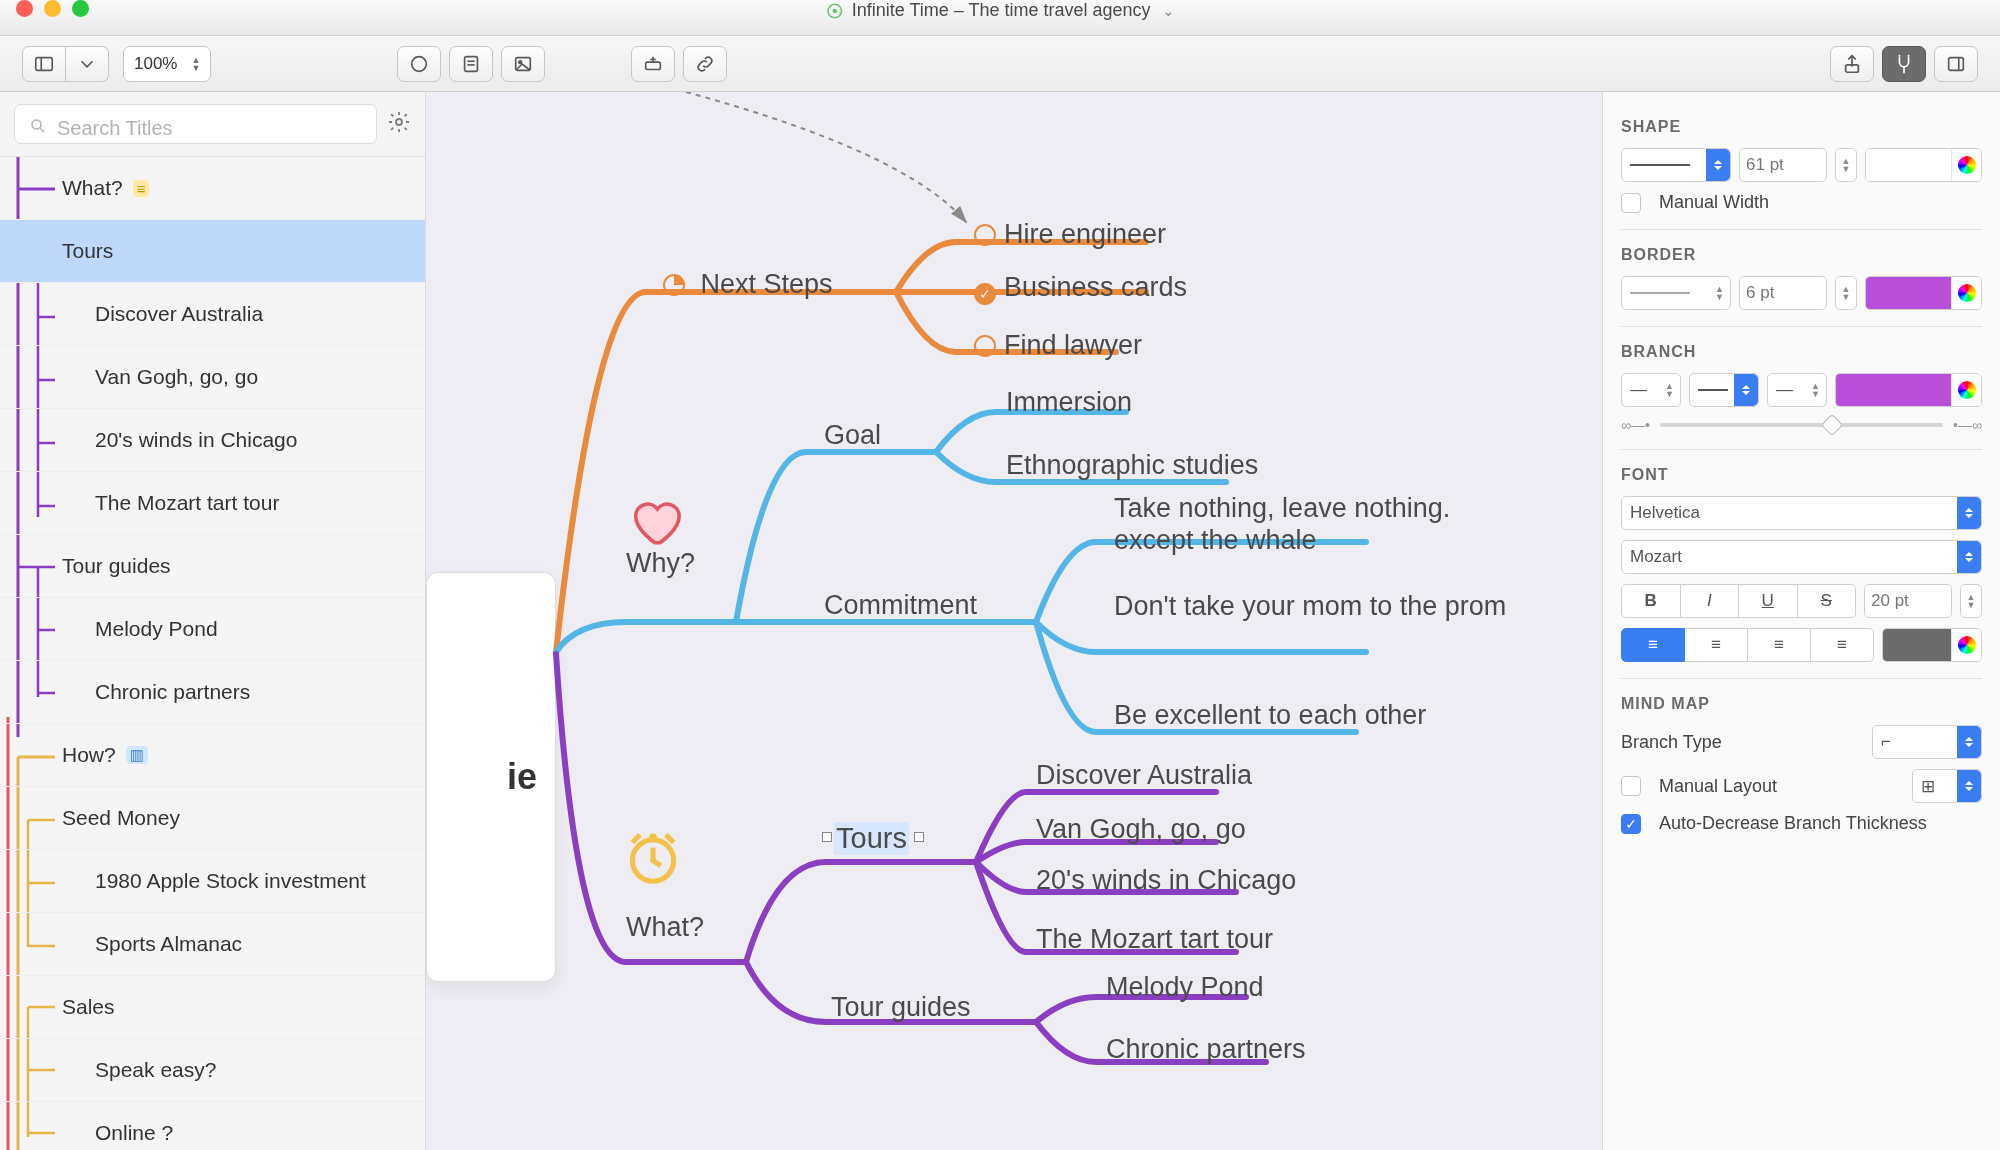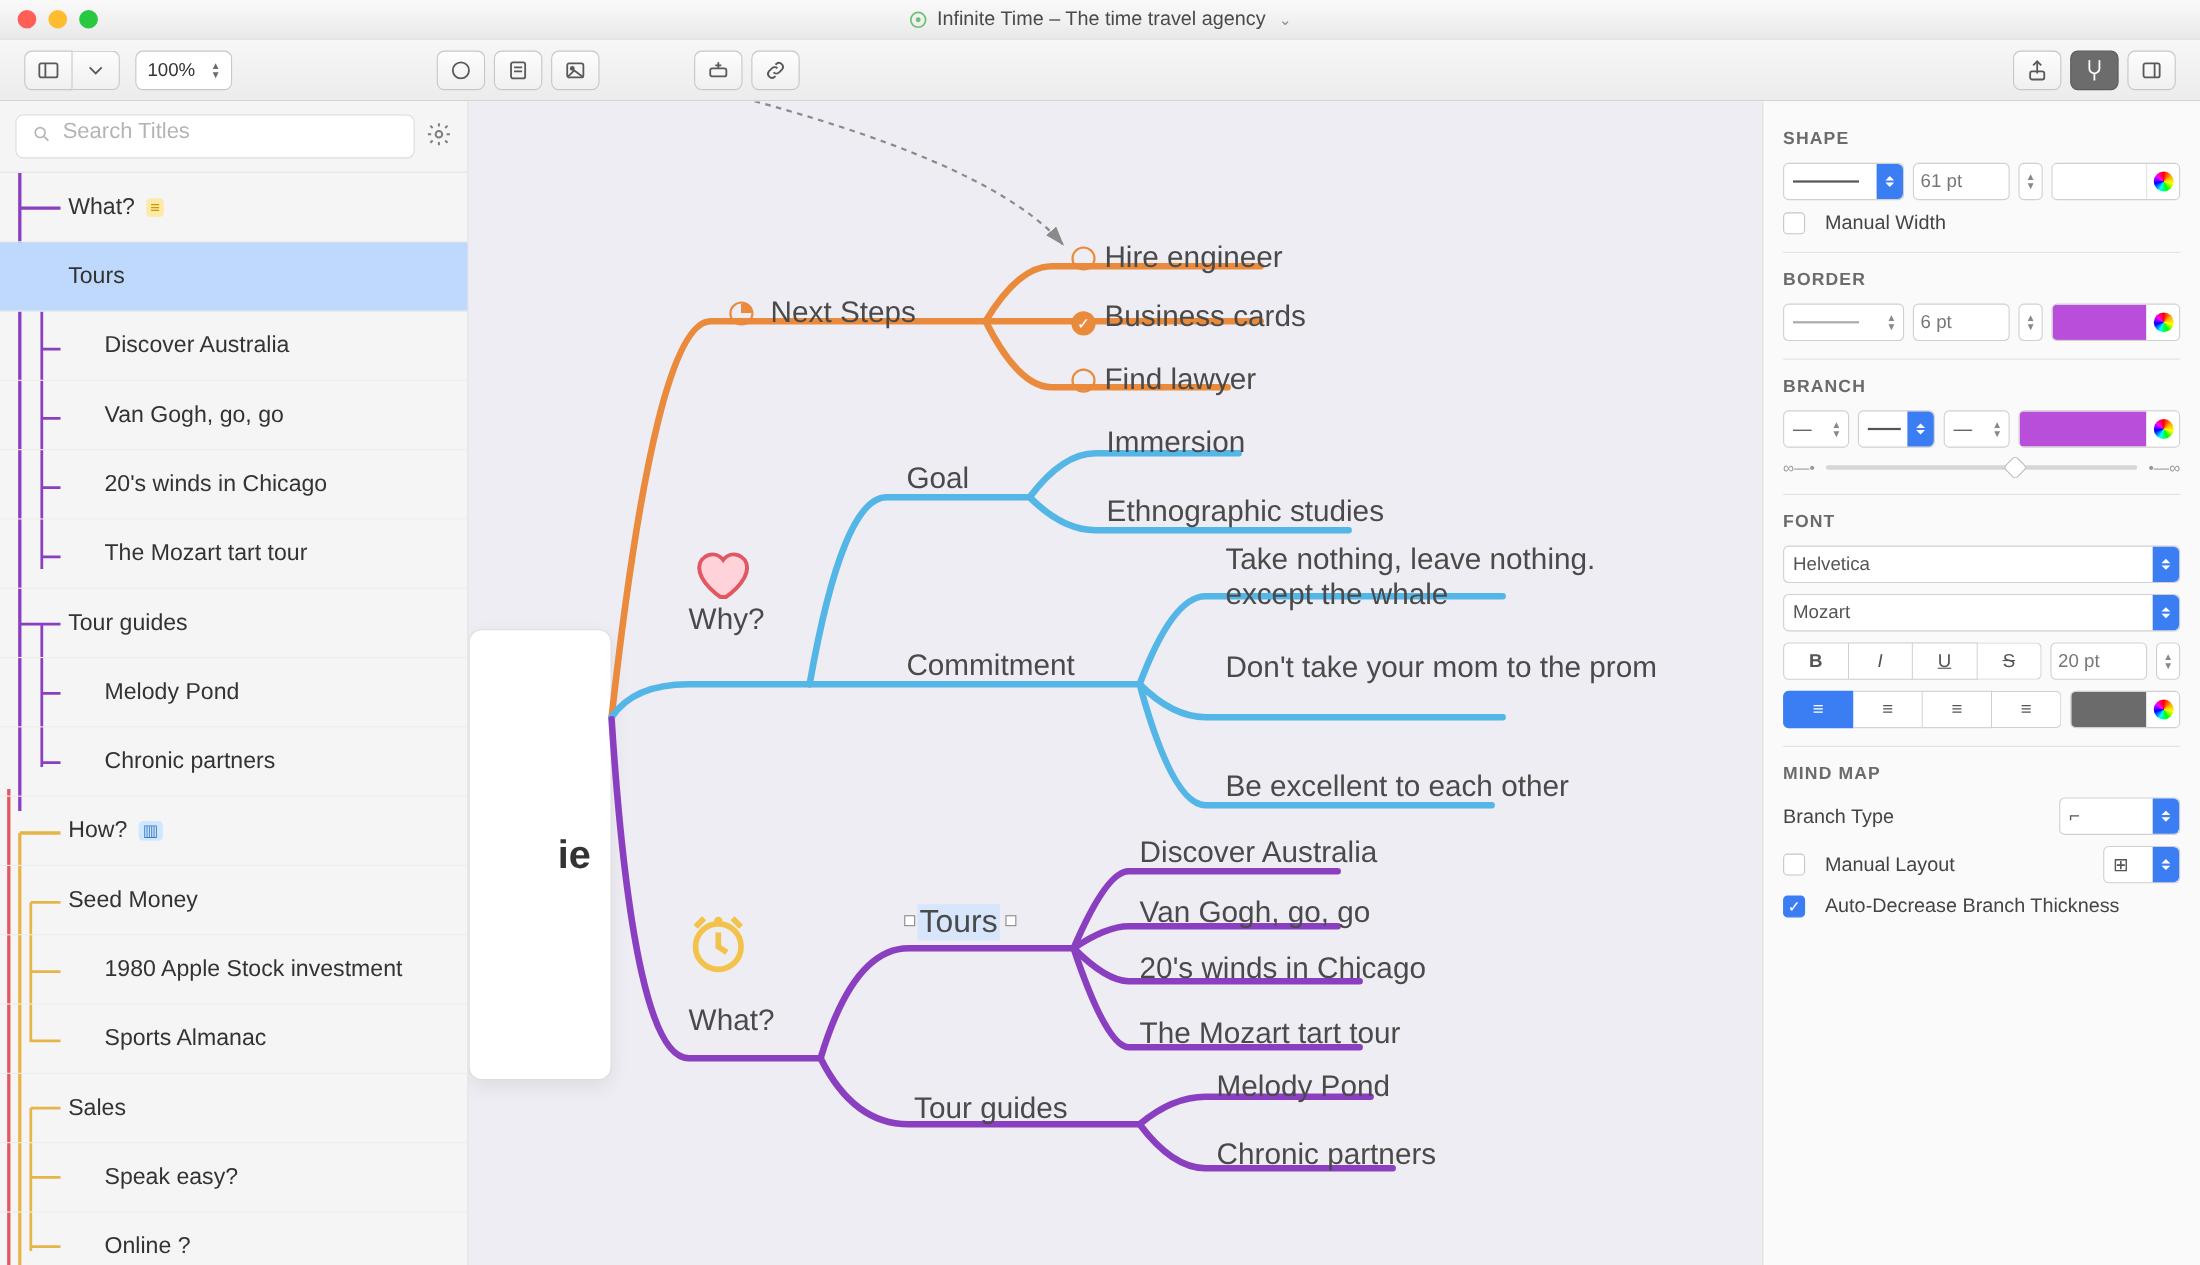--- a/index.html
+++ b/index.html
@@ -1,20 +1,20 @@
 <!DOCTYPE html>
 <html><head>
 <meta charset="utf-8">
 <style>
   * { box-sizing: border-box; margin: 0; padding: 0; }
   body { font-family: -apple-system, "Helvetica Neue", Helvetica, Arial, sans-serif; font-size: 17px; color: #333; background: #f0f0f0; width: 2000px; height: 1150px; overflow: hidden; }
   .window { width: 100%; height: 100%; background: #ffffff; display: flex; flex-direction: column; }
 
   
-  .titlebar { height: 36px; background: linear-gradient(#fafafa,#e9e9e9); border-bottom: 1px solid #d5d5d5; display: flex; align-items: center; position: relative; }
+  .titlebar { height: 36px; background: linear-gradient(#fafafa,#e9e9e9); border-bottom: 1px solid #d5d5d5; display: flex; position: relative; }
   .traffic { display: flex; gap: 11px; margin-left: 16px; }
   .tl-btn { width: 17px; height: 17px; border-radius: 50%; }
   .tl-red { background:#ff5f57; } .tl-yellow{background:#febc2e;} .tl-green{background:#28c840;}
   .title-center { position:absolute; left:50%; transform:translateX(-50%); display:flex; align-items:center; gap:8px; color:#4a4a4a; font-size:18px;}
   .title-center svg{width:18px;height:18px}
   .title-chevron { color:#8a8a8a; font-size:14px; margin-left:4px;}
 
   
   .toolbar { height: 56px; background: linear-gradient(#f7f7f7,#ececec); border-bottom:1px solid #cfcfcf; display:flex; align-items:center; padding:0 22px; gap:8px;}
   .tb-btn { height:36px; min-width:44px; padding:0 10px; background:linear-gradient(#fdfdfd,#f0f0f0); border:1px solid #c7c7c7; border-radius:7px; display:flex; align-items:center; justify-content:center; color:#595959;}
@@ -29,21 +29,21 @@
   .stepper span{font-size:9px;line-height:8px}
   .spacer{flex:1}
   .tb-btn.dark{background:#6c6c6c;color:#fff;border-color:#5a5a5a}
 
   
   .main { flex:1; display:flex; height:calc(100% - 92px); }
 
   
   .sidebar { width:426px; background:#f5f5f5; border-right:1px solid #d9d9d9; display:flex; flex-direction:column;}
   .search-row{display:flex;align-items:center;gap:10px;padding:12px 14px;border-bottom:1px solid #e3e3e3}
-  .searchbox{flex:1;height:40px;background:#fff;border:1px solid #dcdcdc;border-radius:7px;display:flex;align-items:flex-end;padding:12px 14px;color:#b4b4b4;gap:10px;font-size:20px}
+  .searchbox{flex:1;height:40px;background:#fff;border:1px solid #dcdcdc;border-radius:7px;display:flex;align-items:flex-start;padding:12px 14px;color:#b4b4b4;gap:10px;font-size:20px}
   .searchbox svg{width:18px;height:18px;stroke:#b4b4b4;fill:none;stroke-width:2}
   .gear{color:#7d7d7d}
   .gear svg{width:24px;height:24px;stroke:currentColor;fill:none;stroke-width:1.8}
   .outline{flex:1;overflow:auto;position:relative}
   .outline-svg{position:absolute;left:0;top:0;width:60px;height:1100px;pointer-events:none}
   .row{height:63px;display:flex;align-items:center;padding-left:62px;color:#333;font-size:21px;position:relative;border-bottom:1px solid #ededed}
   .row.indent1{padding-left:95px}
   .row.selected{background:#bfd9fc}
   .row .badge{margin-left:10px;font-size:15px;}
   .badge.note{background:#ffe9a8;border-radius:4px;padding:0 4px;color:#c99a00}

